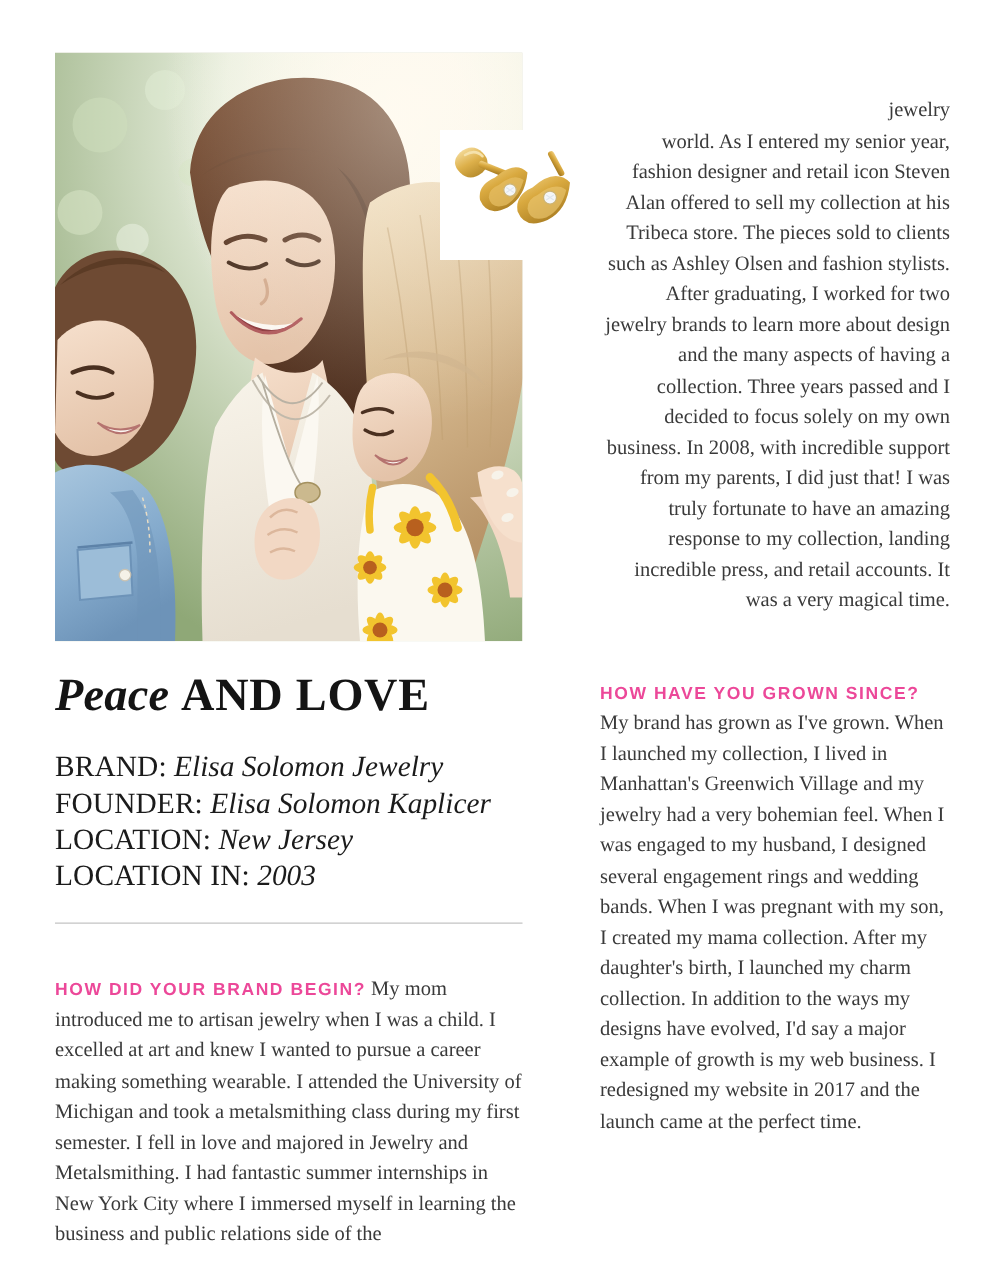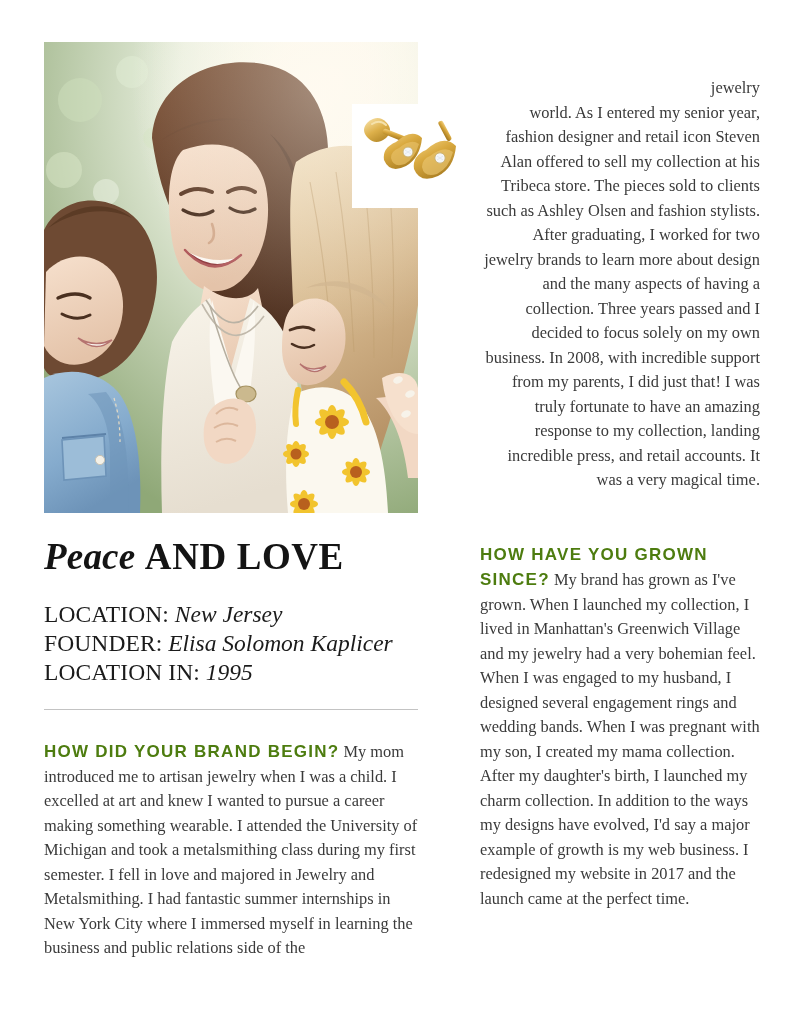--- a/index.html
+++ b/index.html
@@ -76,32 +76,32 @@
 
   .divider {
     margin-top: 22px;
     width: 100%;
     height: 1px;
     background: #c3c3c3;
   }
 
   
   .left-body {
-    margin-top: 29px;
+    margin-top: 40px;
     font-size: 16.4px;
     line-height: 1.495;
     color: #3a3a3a;
     text-align: left;
   }
   .qlabel {
     font-family: "Liberation Sans", sans-serif;
     font-weight: bold;
-    font-size: 17px;
+    font-size: 14px;
     letter-spacing: 1.25px;
-    color: #4d7c0f;
+    color: #ec4899;
     text-transform: uppercase;
   }
 
   
   .right-col {
     position: absolute;
     left: 468px;
     top: 42px;
     width: 304px;
     font-size: 16.4px;
@@ -336,23 +336,24 @@
           <ellipse cx="362" cy="372" rx="5" ry="3.4" transform="rotate(-20 362 372)"></ellipse>
         </g>
 
         <rect width="374" height="471" fill="url(#glow)" opacity="0.45"></rect>
       </svg>
     </div>
 
     <h1 class="headline"><span class="word-italic">Peace</span> <span class="word-caps">AND LOVE</span></h1>
 
     <div class="facts">
+      <div class="fact-row"><span class="fact-label">BRAND:</span> <span class="fact-value">Elisa Solomon Jewelry</span></div>
+      <div class="fact-row"><span class="fact-label">FOUNDER:</span> <span class="fact-value">Elisa Solomon Kaplicer</span></div>
       <div class="fact-row"><span class="fact-label">LOCATION:</span> <span class="fact-value">New Jersey</span></div>
-      <div class="fact-row"><span class="fact-label">FOUNDER:</span> <span class="fact-value">Elisa Solomon Kaplicer</span></div>
-      <div class="fact-row"><span class="fact-label">LOCATION IN:</span> <span class="fact-value">1995</span></div>
+      <div class="fact-row"><span class="fact-label">LOCATION IN:</span> <span class="fact-value">2003</span></div>
     </div>
 
     <div class="divider"></div>
 
     <p class="left-body"><span class="qlabel">HOW DID YOUR BRAND BEGIN?</span> <span>My mom introduced me to artisan jewelry when I was a child. I excelled at art and knew I wanted to pursue a career making something wearable. I attended the University of Michigan and took a metalsmithing class during my first semester. I fell in love and majored in Jewelry and Metalsmithing. I had fantastic summer internships in New York City where I immersed myself in learning the business and public relations side of the</span></p>
 
   </div>
 
   <div class="earrings">
     <svg viewBox="0 0 128 104" aria-hidden="true">

